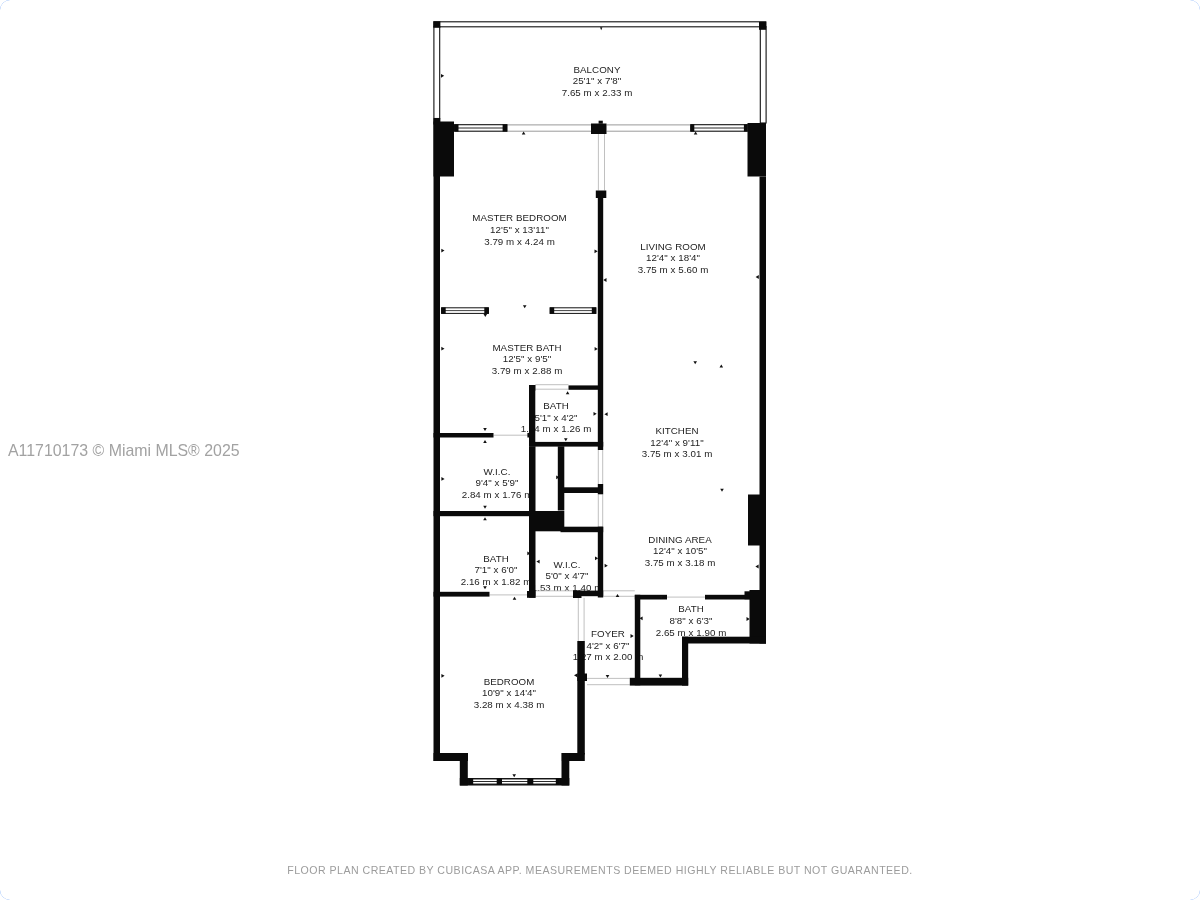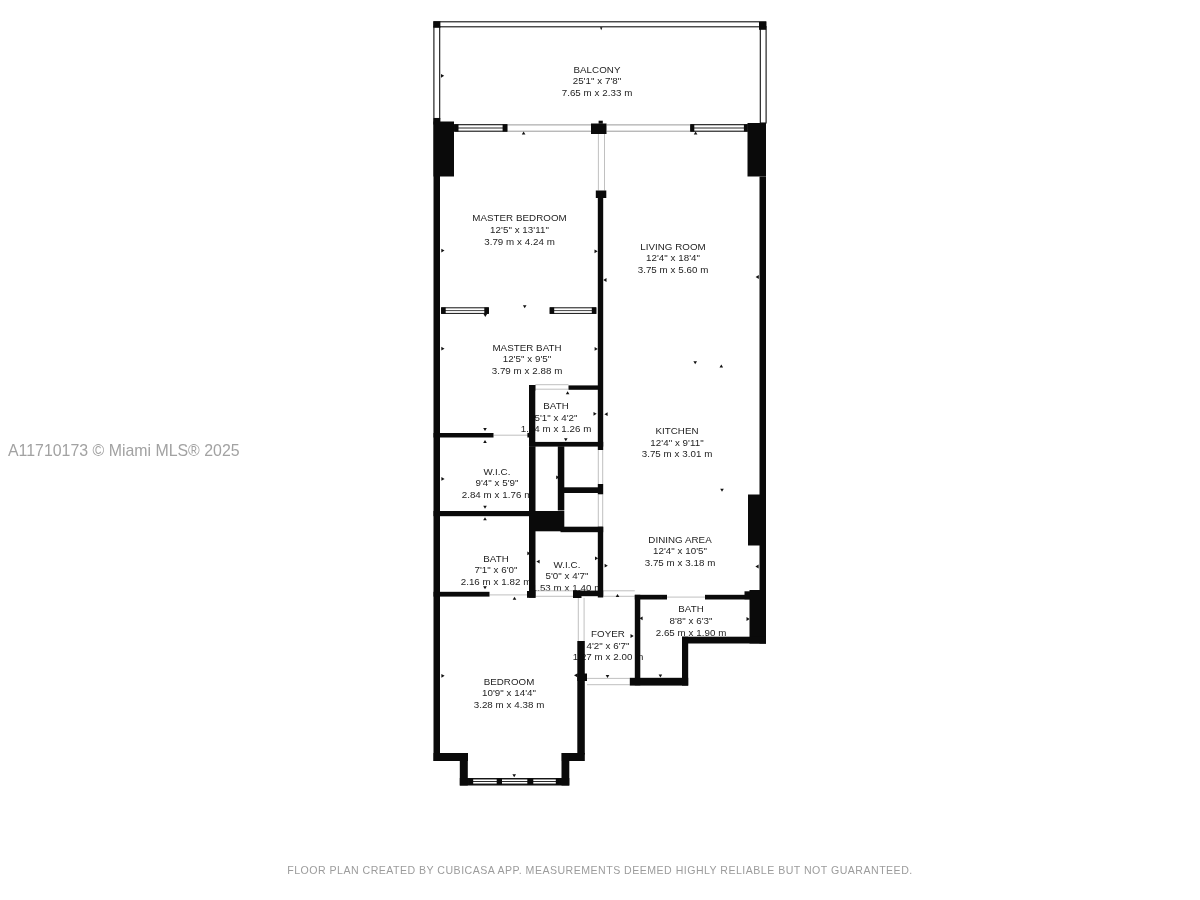--- a/index.html
+++ b/index.html
@@ -1,16 +1,16 @@
 <!DOCTYPE html>
 <html><head>
 <meta charset="utf-8">
 <style>
   html,body{margin:0;padding:0;background:#ffffff;}
-  .page{position:relative;width:1200px;height:900px;background:#3b82f6;overflow:hidden;}
+  .page{position:relative;width:1200px;height:900px;background:#3b82f6;overflow:hidden;border-radius:10px;}
   svg{display:block;}
   text{font-family:"Liberation Sans",sans-serif;fill:#1d1d1d;}
   .rm{font-size:9.75px;letter-spacing:0.05px;}
   .wm{font-size:15.9px;fill:#a2a2a2;}
   .cap{font-size:10.6px;fill:#9c9c9c;letter-spacing:0.47px;}
 </style>
 </head>
 <body>
 <div class="page">
 <svg width="1200" height="900" viewBox="0 0 1200 900">

